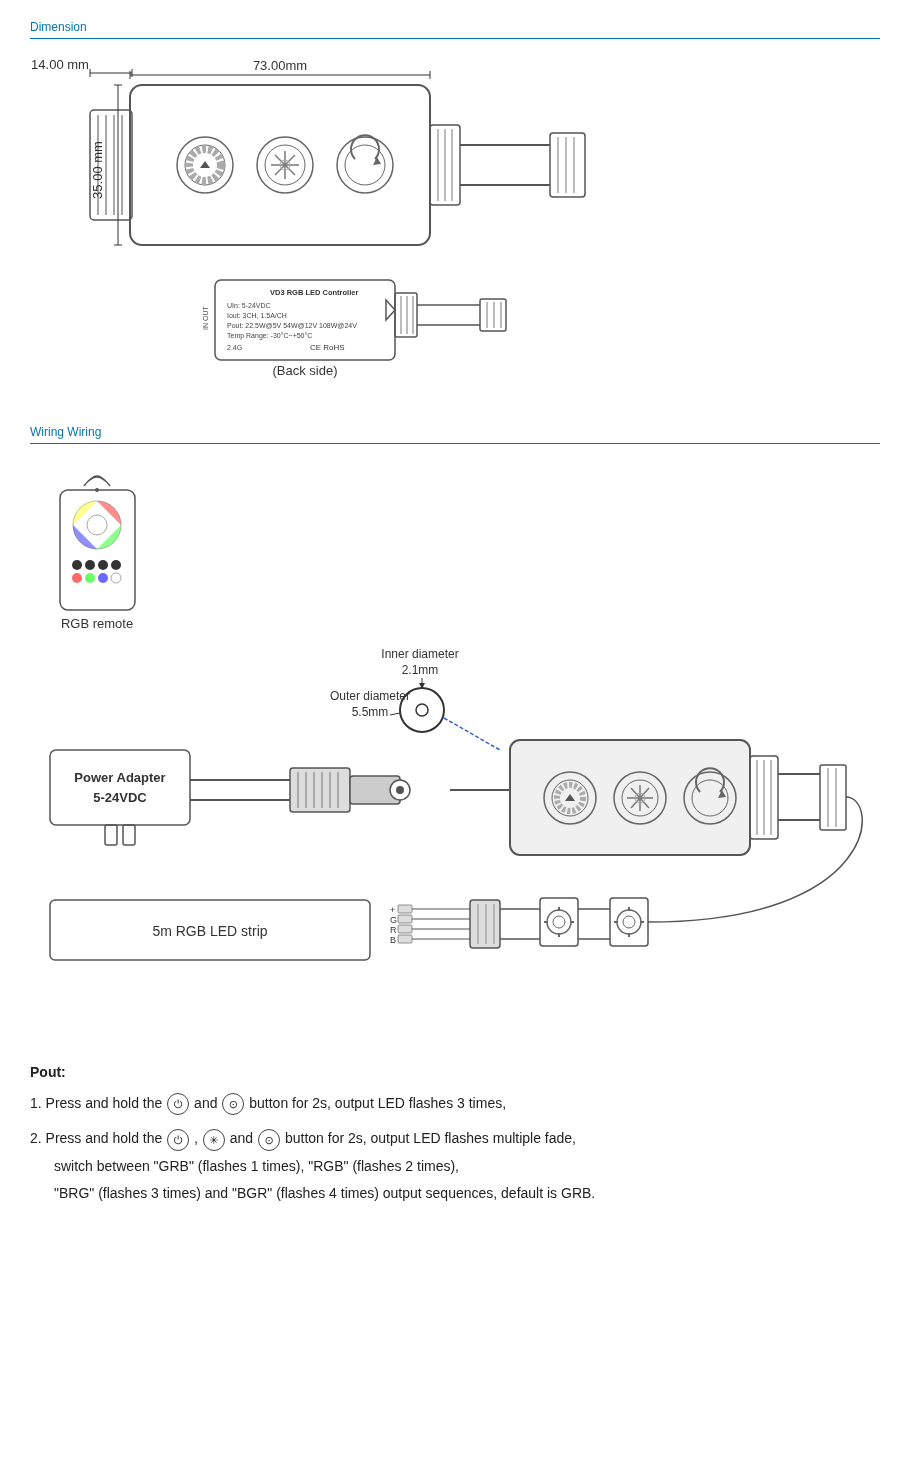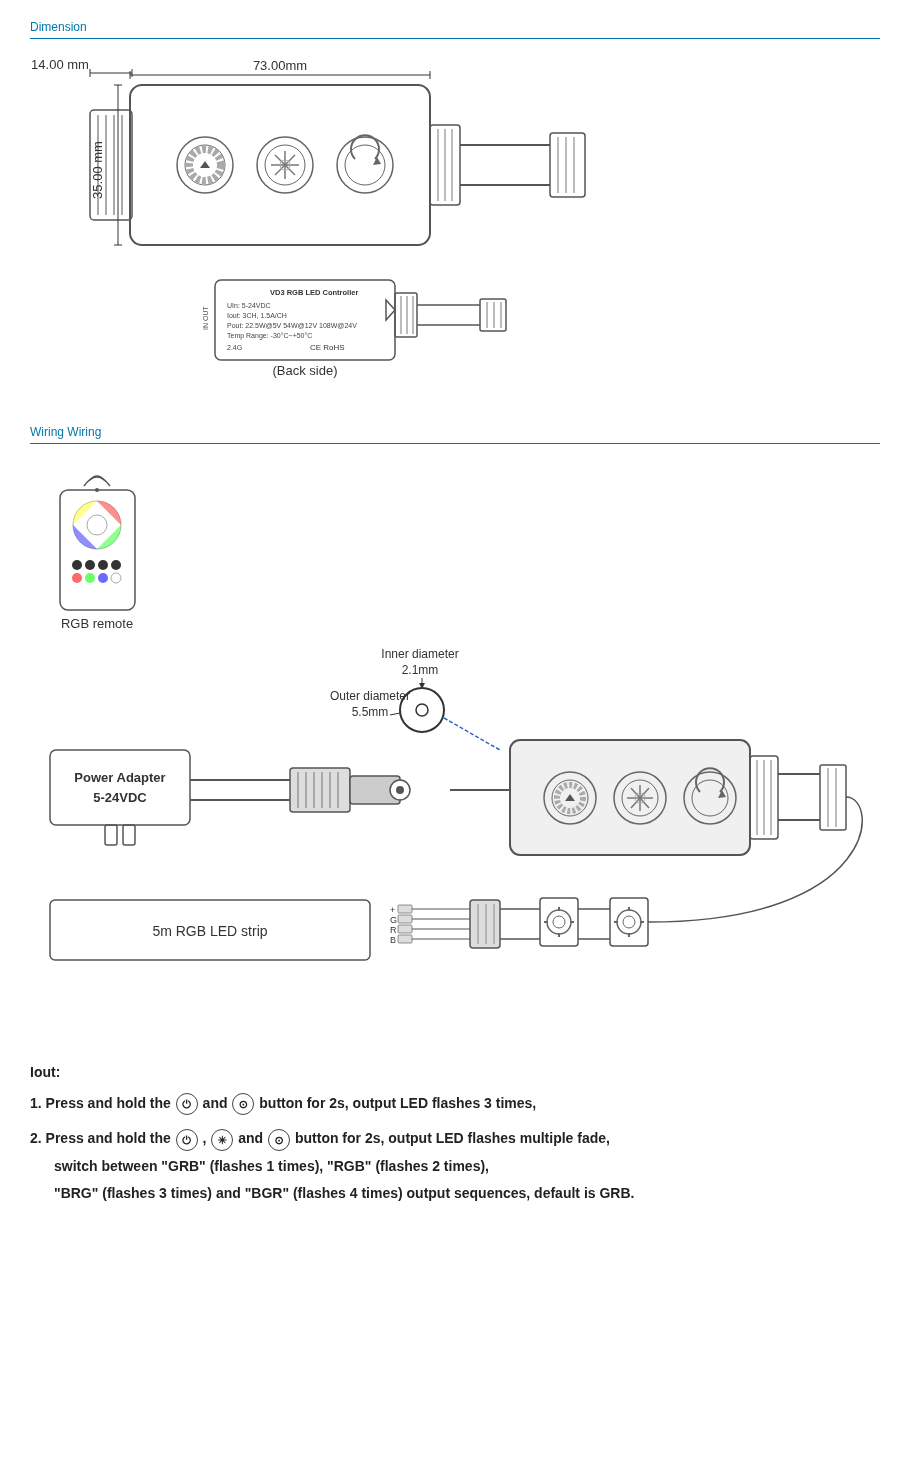--- a/index.html
+++ b/index.html
@@ -52,21 +52,20 @@
       margin-top: 10px;
       line-height: 1.8;
       font-size: 14px;
     }
     .notes-title {
       font-weight: bold;
       margin-bottom: 6px;
     }
     .note-item {
       margin-bottom: 10px;
-      font-weight: bold;
     }
     .note-item p {
       margin-bottom: 2px;
     }
     .note-item .indent {
       padding-left: 24px;
     }
 
     
     .btn-icon {
@@ -339,21 +338,21 @@
 
       <path d="M816 337 C 850 337, 850 462, 618 462" fill="none" stroke="#555" stroke-width="1.5"></path>
 
       <line x1="480" y1="330" x2="420" y2="330" stroke="#555" stroke-width="2"></line>
 
     </svg>
   </div>
 </div>
 
 <div class="notes-section">
-  <p class="notes-title">Iout:</p>
+  <p class="notes-title">Pout:</p>
 
   <div class="note-item">
     <p>
       <span>1. </span>
       <span>Press and hold the</span>
       <span class="btn-icon">⏻</span>
       <span> and </span>
       <span class="btn-icon">⊙</span>
       <span>button for 2s, output LED flashes 3 times,</span>
     </p>

